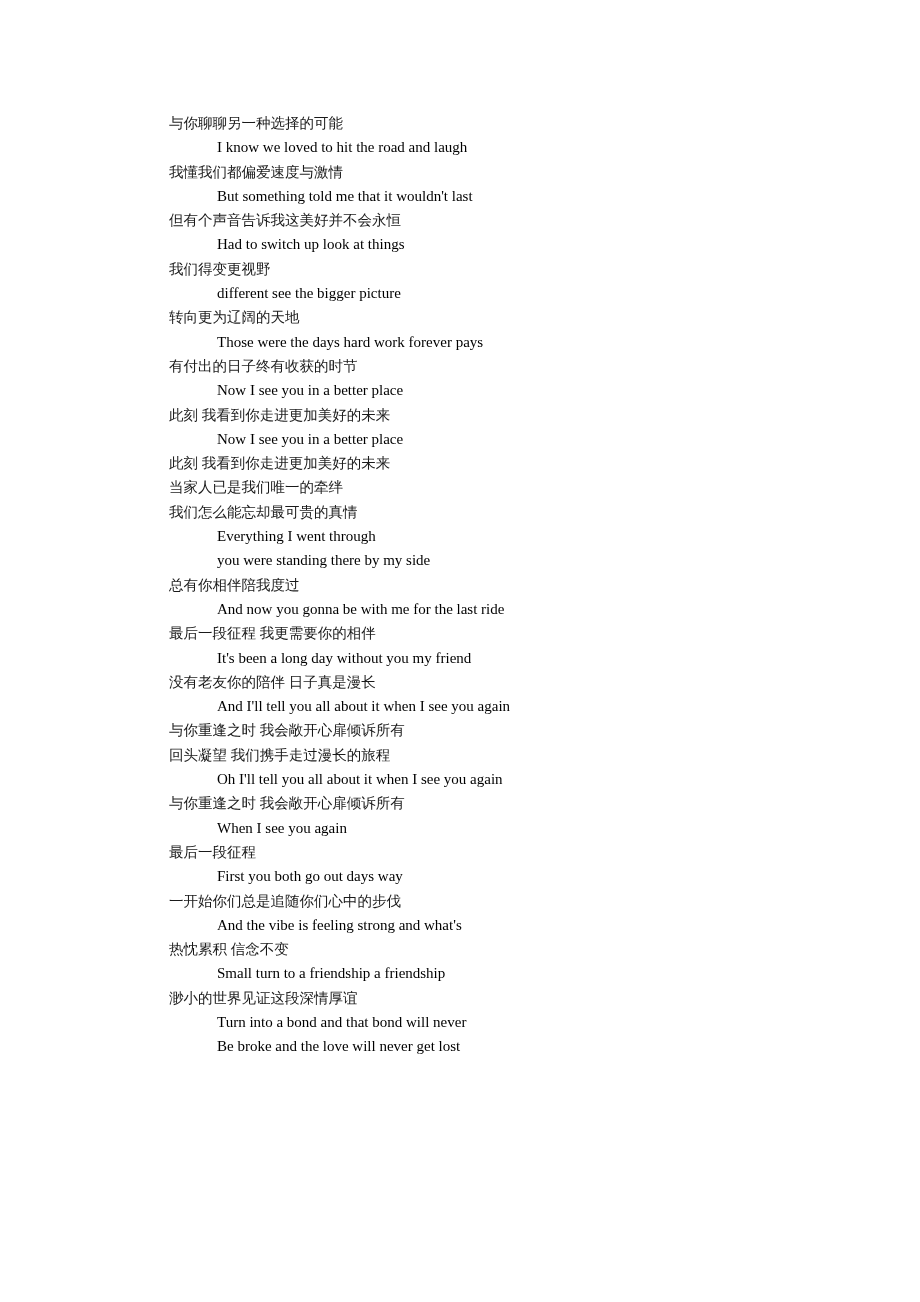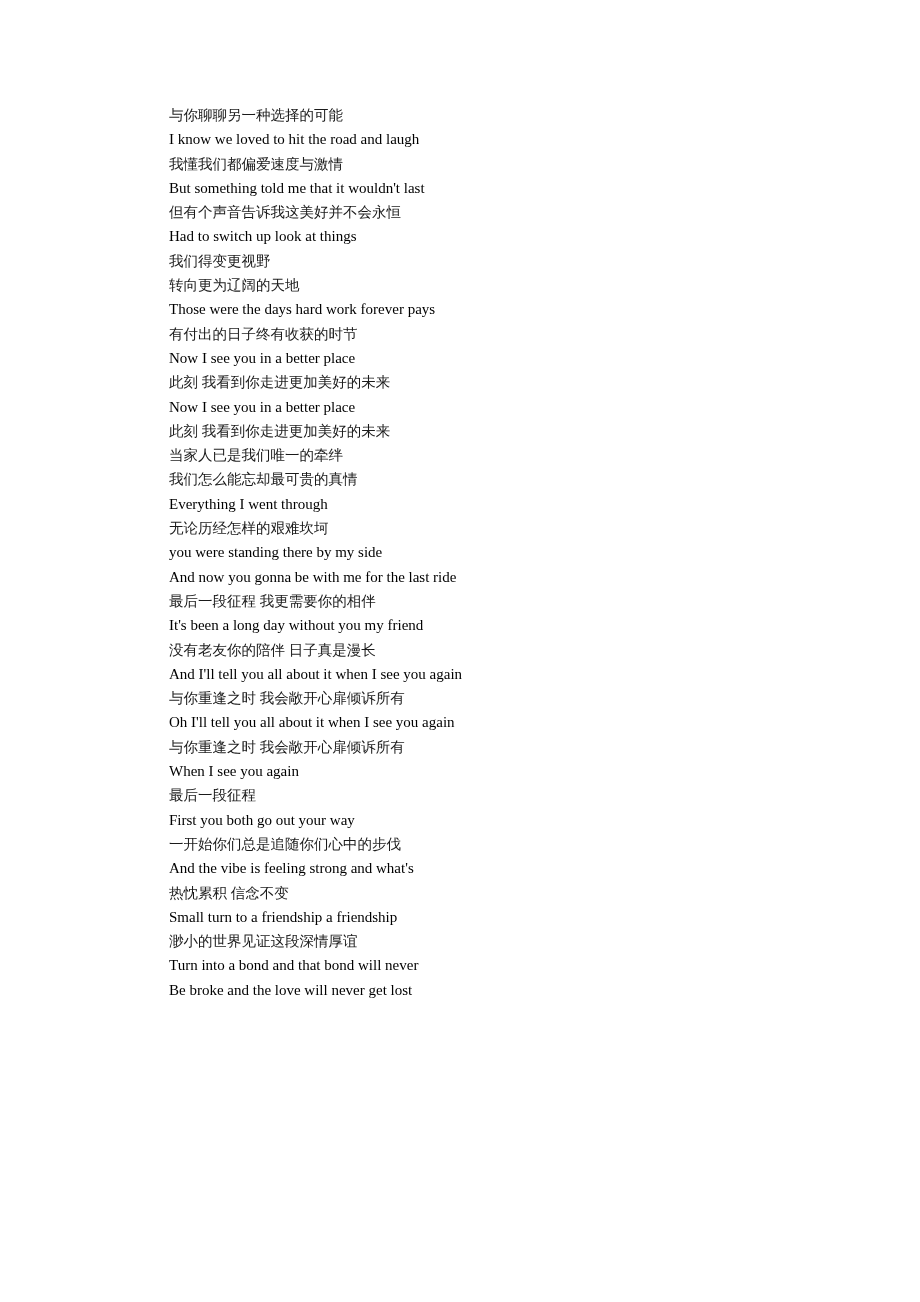--- a/index.html
+++ b/index.html
@@ -19,75 +19,78 @@
   .page {
     position: relative;
     width: 920px;
     height: 1302px;
     background: #ffffff;
     box-sizing: border-box;
   }
   .lyrics-body {
     position: absolute;
     left: 169px;
-    top: 103px;
+    top: 111px;
     width: 620px;
   }
   .lyric-line {
     font-size: 15px;
     line-height: 24.3px;
     white-space: pre;
     color: #000000;
     font-family: "Liberation Serif", "DejaVu Serif", serif;
     letter-spacing: 0px;
   }
   .lyric-line.zh {
     font-size: 14.5px;
     color: #1a1a1a;
   }
   .lyric-line.en {
     font-size: 15px;
     color: #000000;
+    margin-left: 48px;
   }
 </style>
 </head>
 <body>
 
 <div class="page">
   <div class="lyrics-body">
       <div class="lyric-line zh">与你聊聊另一种选择的可能</div>
       <div class="lyric-line en">I know we loved to hit the road and laugh</div>
       <div class="lyric-line zh">我懂我们都偏爱速度与激情</div>
       <div class="lyric-line en">But something told me that it wouldn't last</div>
       <div class="lyric-line zh">但有个声音告诉我这美好并不会永恒</div>
       <div class="lyric-line en">Had to switch up look at things</div>
       <div class="lyric-line zh">我们得变更视野</div>
+      <div class="lyric-line en">different see the bigger picture</div>
       <div class="lyric-line zh">转向更为辽阔的天地</div>
       <div class="lyric-line en">Those were the days hard work forever pays</div>
       <div class="lyric-line zh">有付出的日子终有收获的时节</div>
       <div class="lyric-line en">Now I see you in a better place</div>
       <div class="lyric-line zh">此刻 我看到你走进更加美好的未来</div>
       <div class="lyric-line en">Now I see you in a better place</div>
       <div class="lyric-line zh">此刻 我看到你走进更加美好的未来</div>
       <div class="lyric-line zh">当家人已是我们唯一的牵绊</div>
       <div class="lyric-line zh">我们怎么能忘却最可贵的真情</div>
       <div class="lyric-line en">Everything I went through</div>
-      <div class="lyric-line zh">无论历经怎样的艰难坎坷</div>
       <div class="lyric-line en">you were standing there by my side</div>
+      <div class="lyric-line zh">总有你相伴陪我度过</div>
       <div class="lyric-line en">And now you gonna be with me for the last ride</div>
       <div class="lyric-line zh">最后一段征程 我更需要你的相伴</div>
       <div class="lyric-line en">It's been a long day without you my friend</div>
       <div class="lyric-line zh">没有老友你的陪伴 日子真是漫长</div>
       <div class="lyric-line en">And I'll tell you all about it when I see you again</div>
       <div class="lyric-line zh">与你重逢之时 我会敞开心扉倾诉所有</div>
+      <div class="lyric-line zh">回头凝望 我们携手走过漫长的旅程</div>
       <div class="lyric-line en">Oh I'll tell you all about it when I see you again</div>
       <div class="lyric-line zh">与你重逢之时 我会敞开心扉倾诉所有</div>
       <div class="lyric-line en">When I see you again</div>
       <div class="lyric-line zh">最后一段征程</div>
-      <div class="lyric-line en">First you both go out your way</div>
+      <div class="lyric-line en">First you both go out days way</div>
       <div class="lyric-line zh">一开始你们总是追随你们心中的步伐</div>
       <div class="lyric-line en">And the vibe is feeling strong and what's</div>
       <div class="lyric-line zh">热忱累积 信念不变</div>
       <div class="lyric-line en">Small turn to a friendship a friendship</div>
       <div class="lyric-line zh">渺小的世界见证这段深情厚谊</div>
       <div class="lyric-line en">Turn into a bond and that bond will never</div>
       <div class="lyric-line en">Be broke and the love will never get lost</div>
     </div>
 </div>
 

